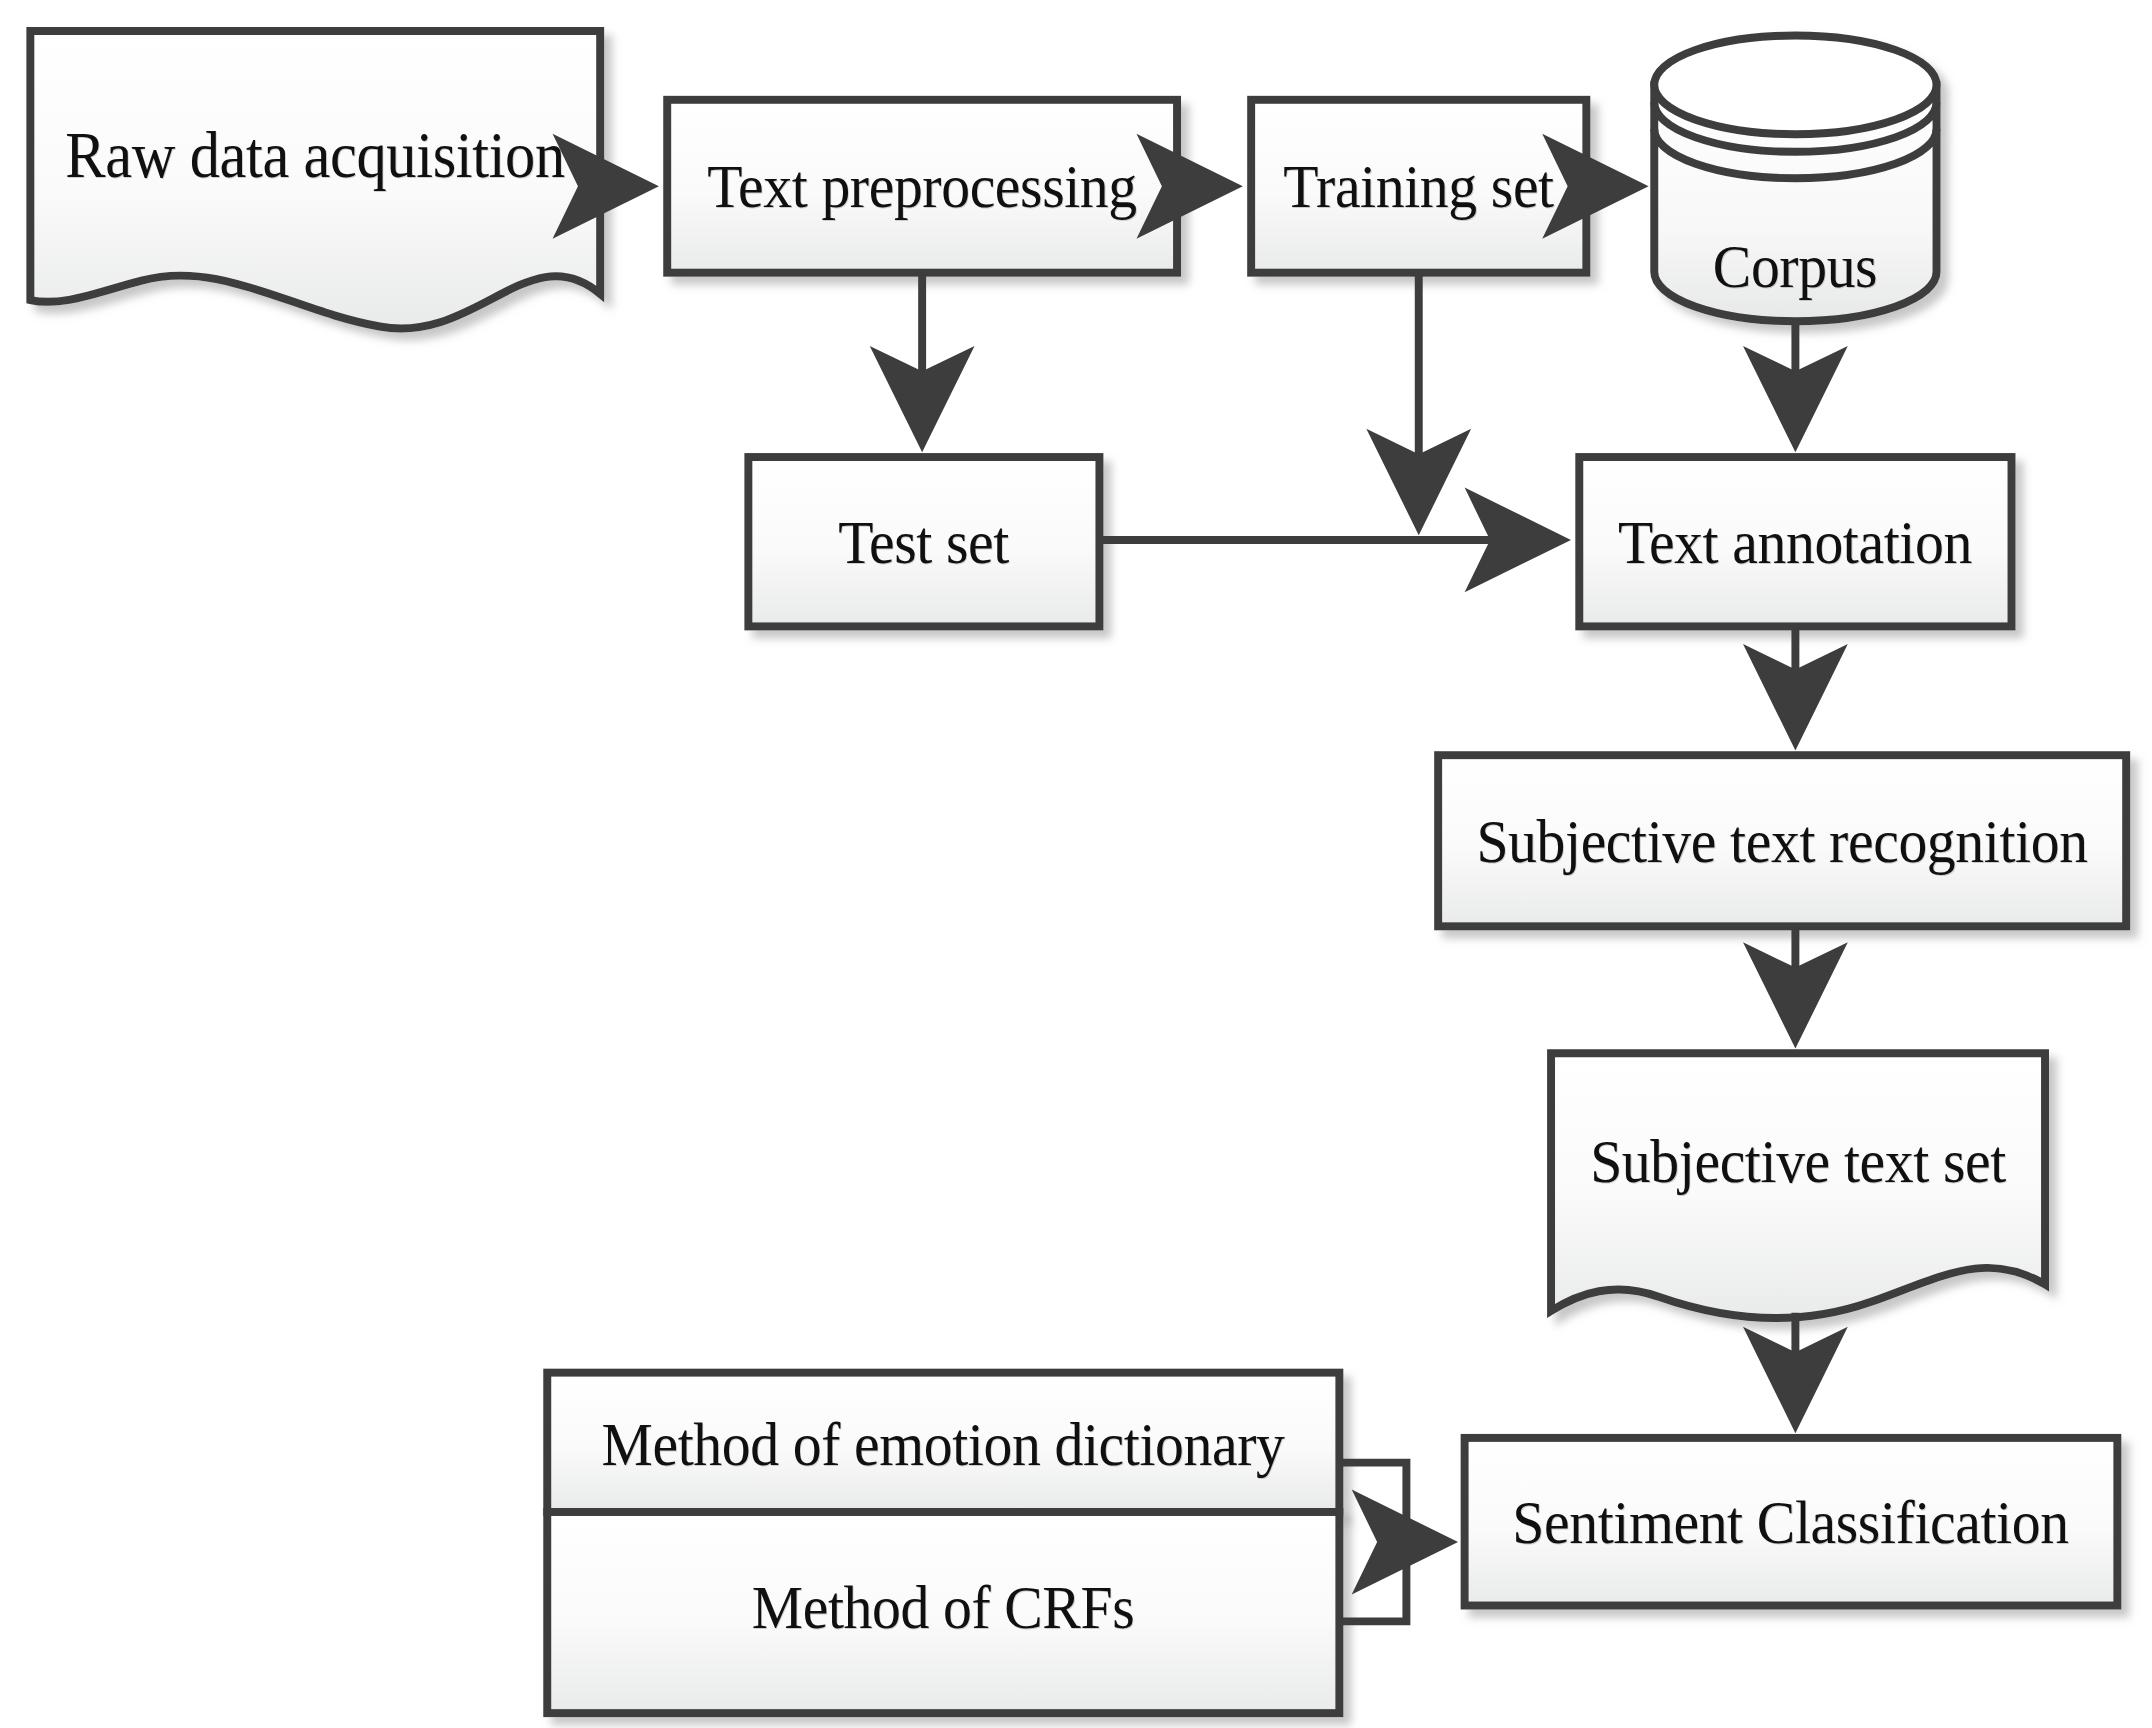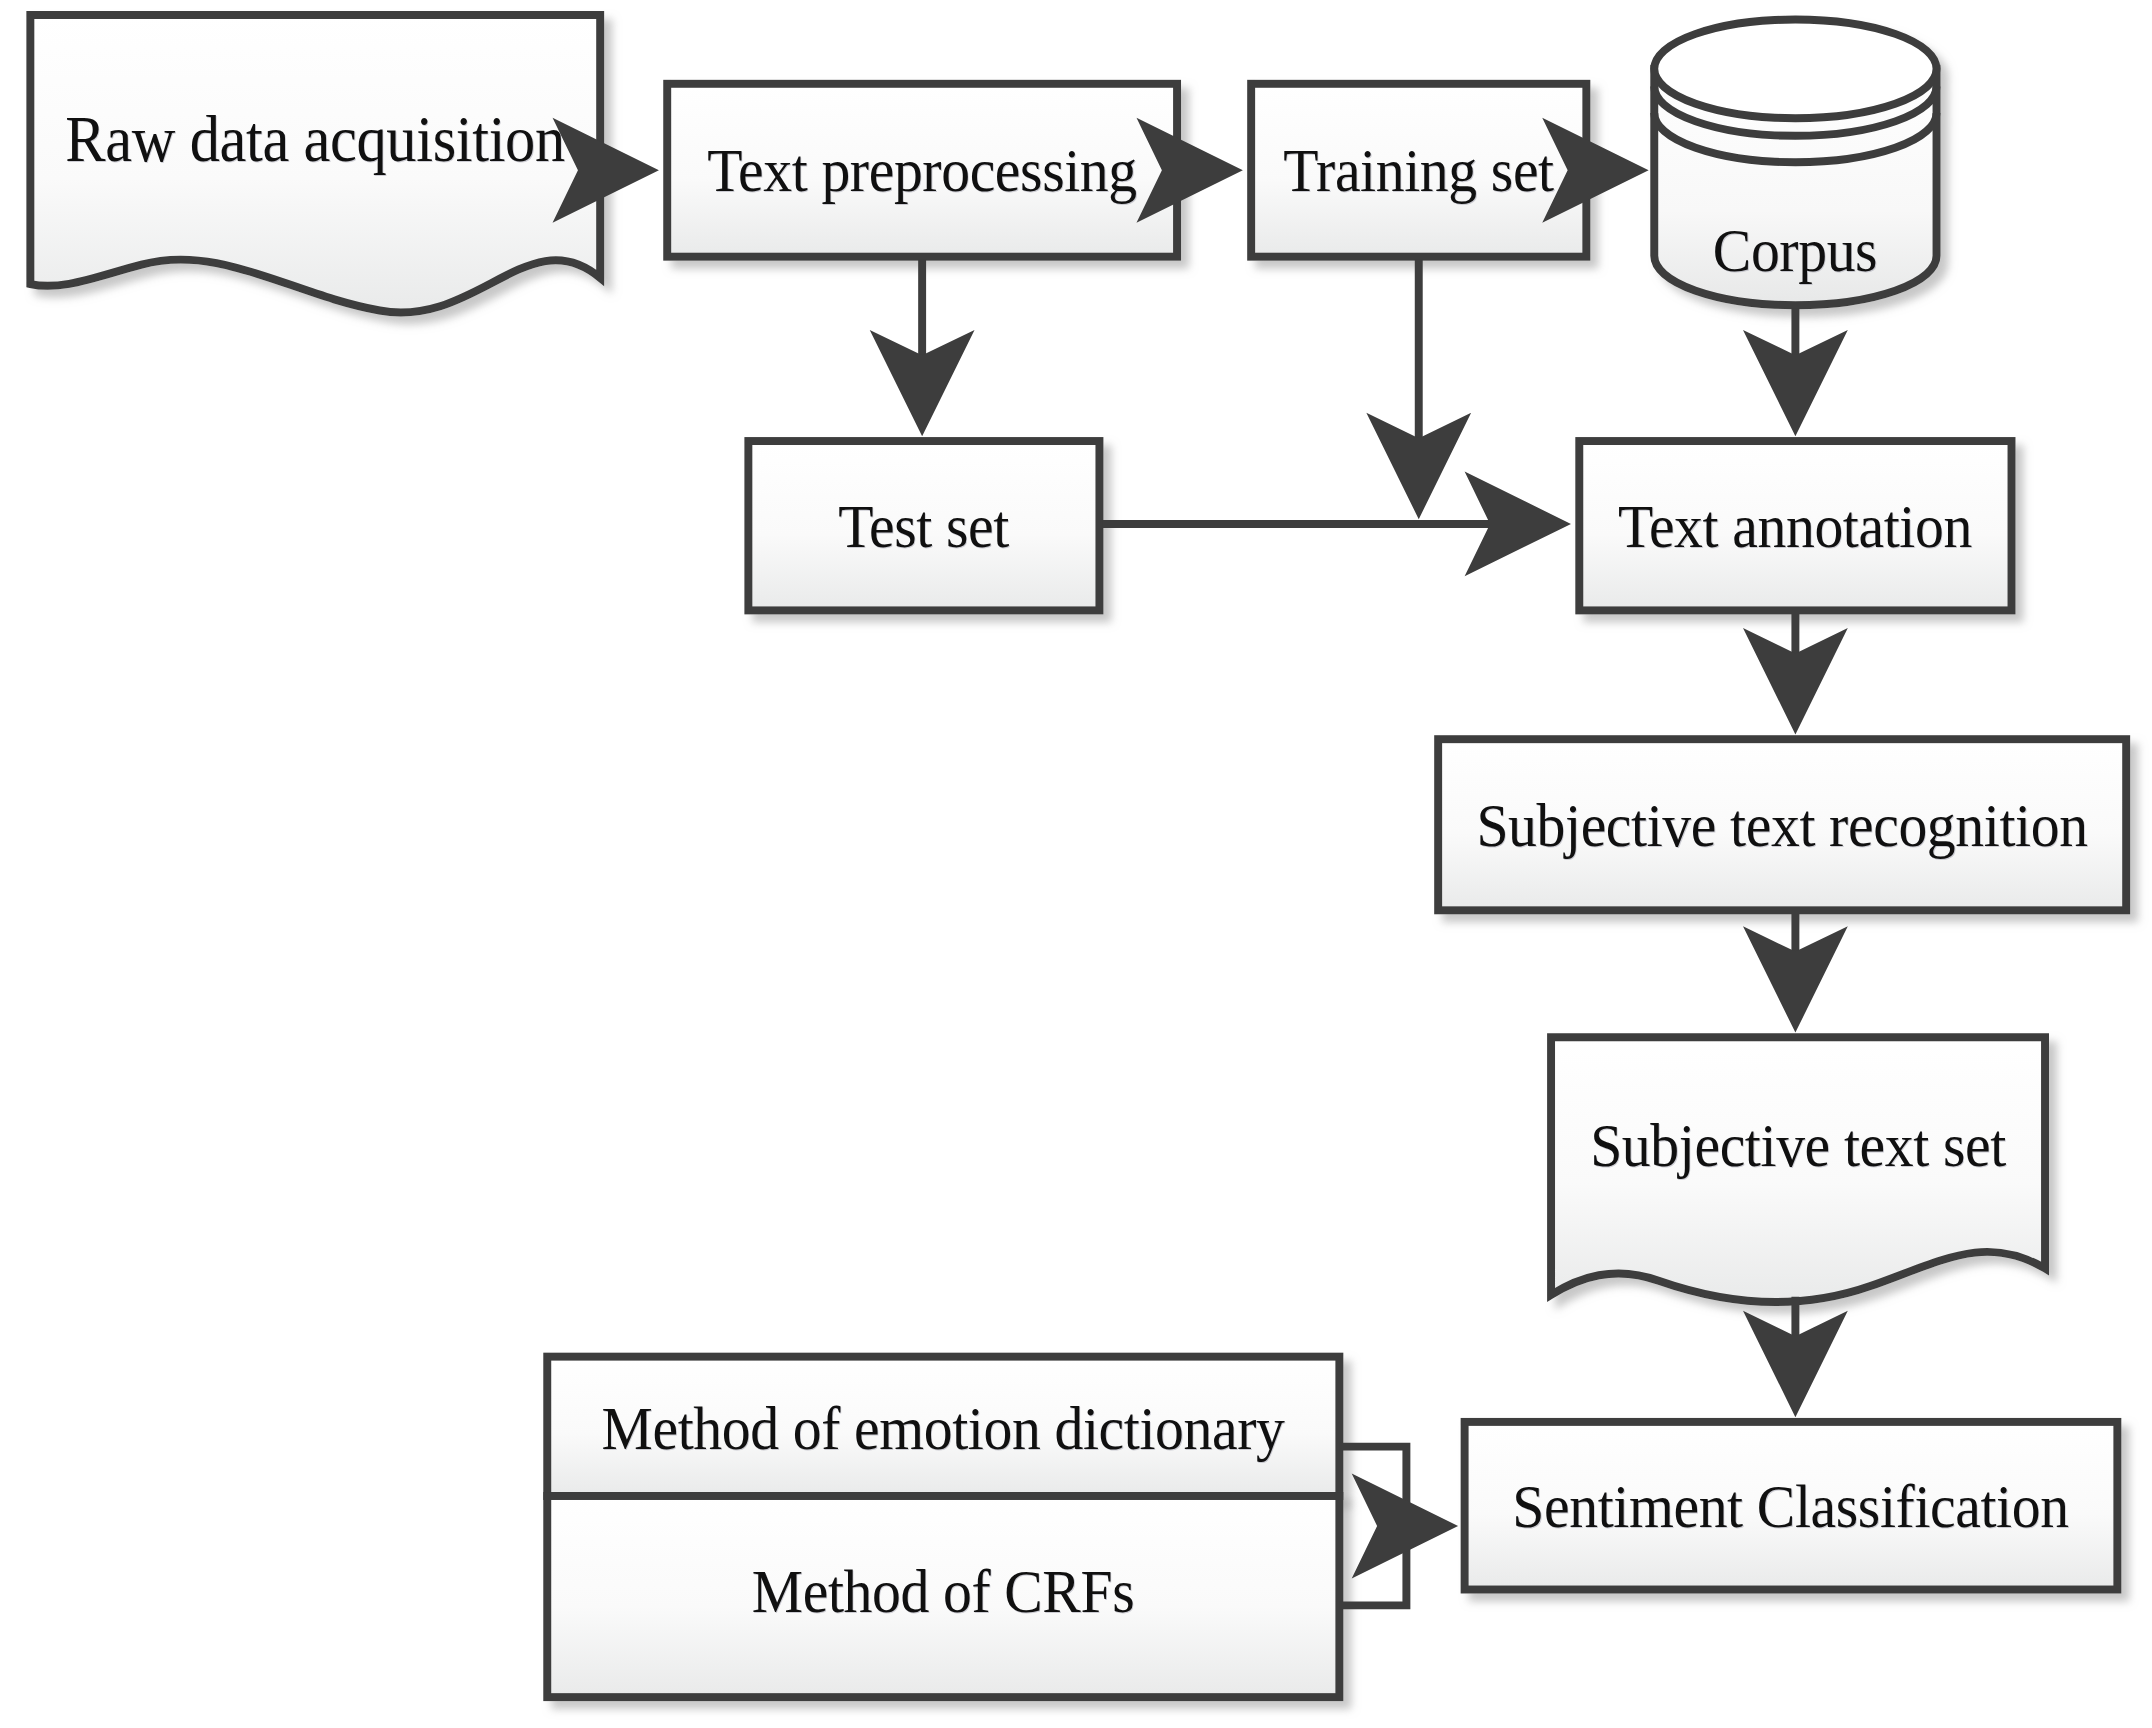--- a/index.html
+++ b/index.html
@@ -1,21 +1,21 @@
 <!DOCTYPE html>
 <html style="font-size:14px"><head>
 <meta charset="utf-8">
 <style>
   html,body{margin:0;padding:0;background:#ffffff;}
   body{
     width:2153px;height:1728px;
     font-family:"Liberation Serif","DejaVu Serif",serif;
     overflow:hidden;
   }
-  #stage{position:relative;width:2153px;height:1272px;background:#fff;}
+  #stage{position:relative;width:2153px;height:1272px;background:#fff;margin-top:16px;}
   #svgroot{position:absolute;left:0;top:0;width:2153px;height:1728px;}
   .lbl{
     position:absolute;
     display:flex;align-items:center;justify-content:center;
     color:#101010;
     font-family:"Liberation Serif","DejaVu Serif",serif;
     white-space:nowrap;
     text-shadow:0.9px 0.9px 0 rgba(120,120,140,.35);
     letter-spacing:-0.4px;
     transform:scaleX(0.93);

